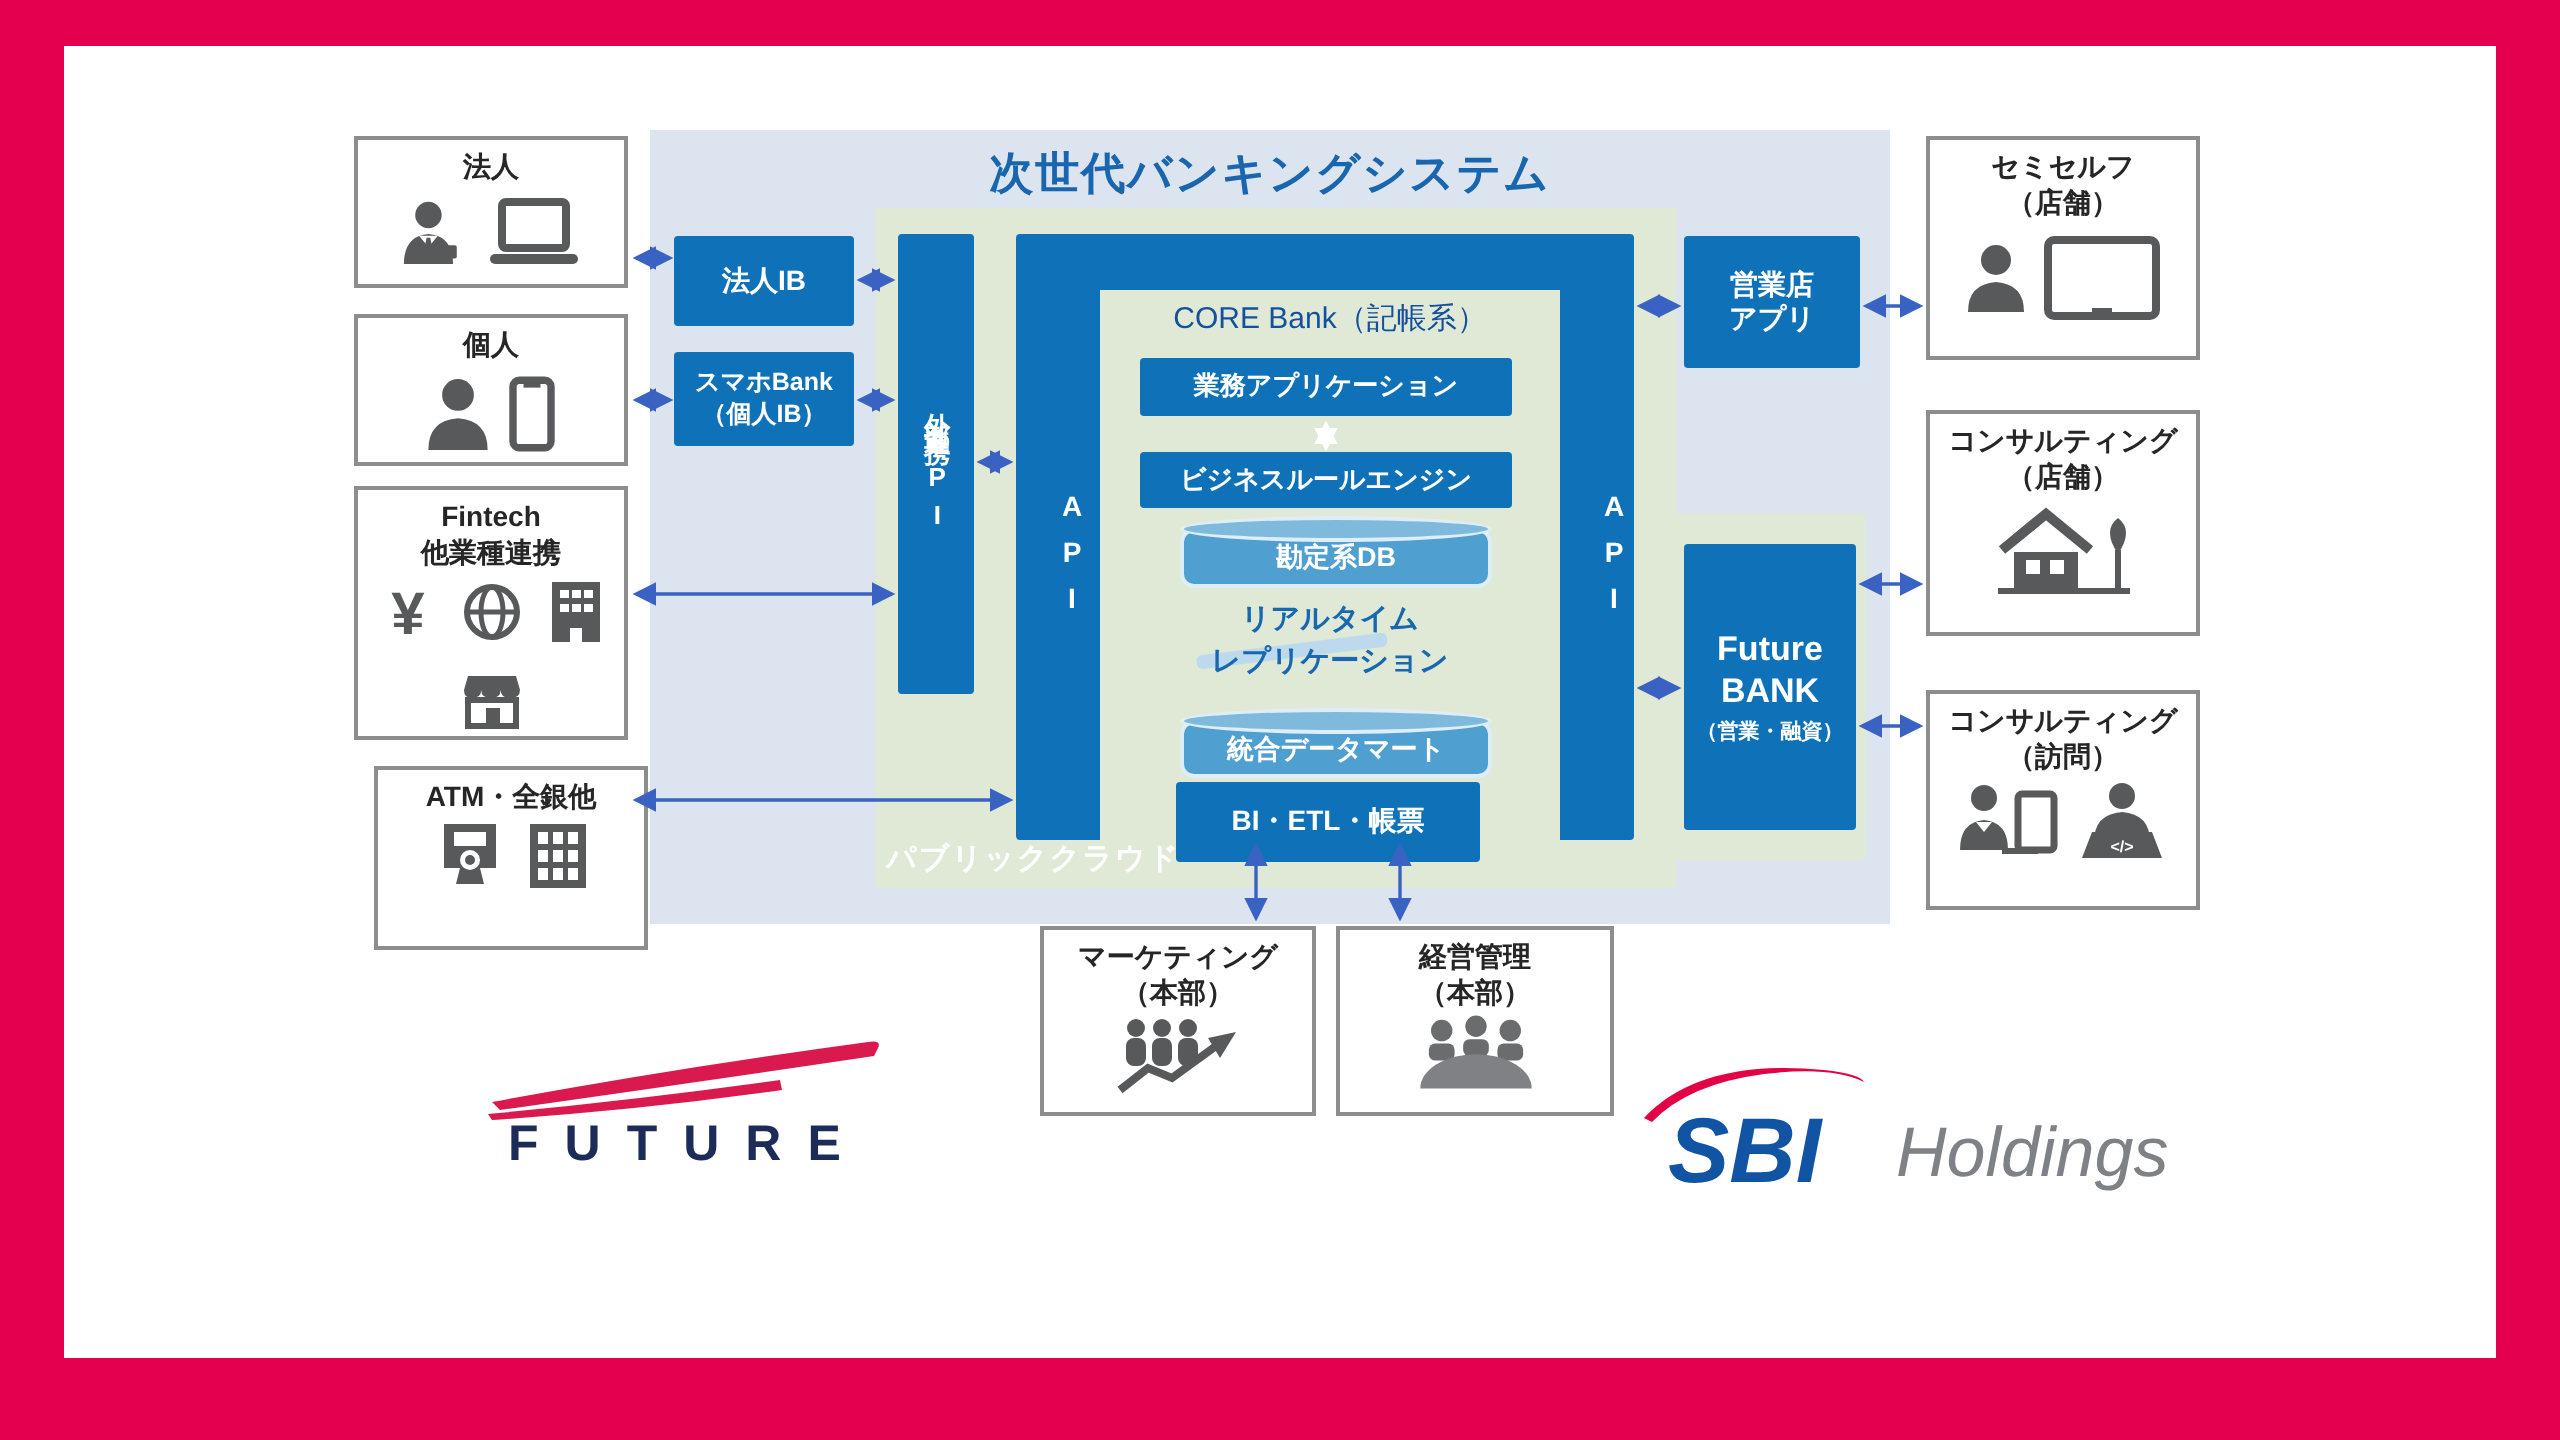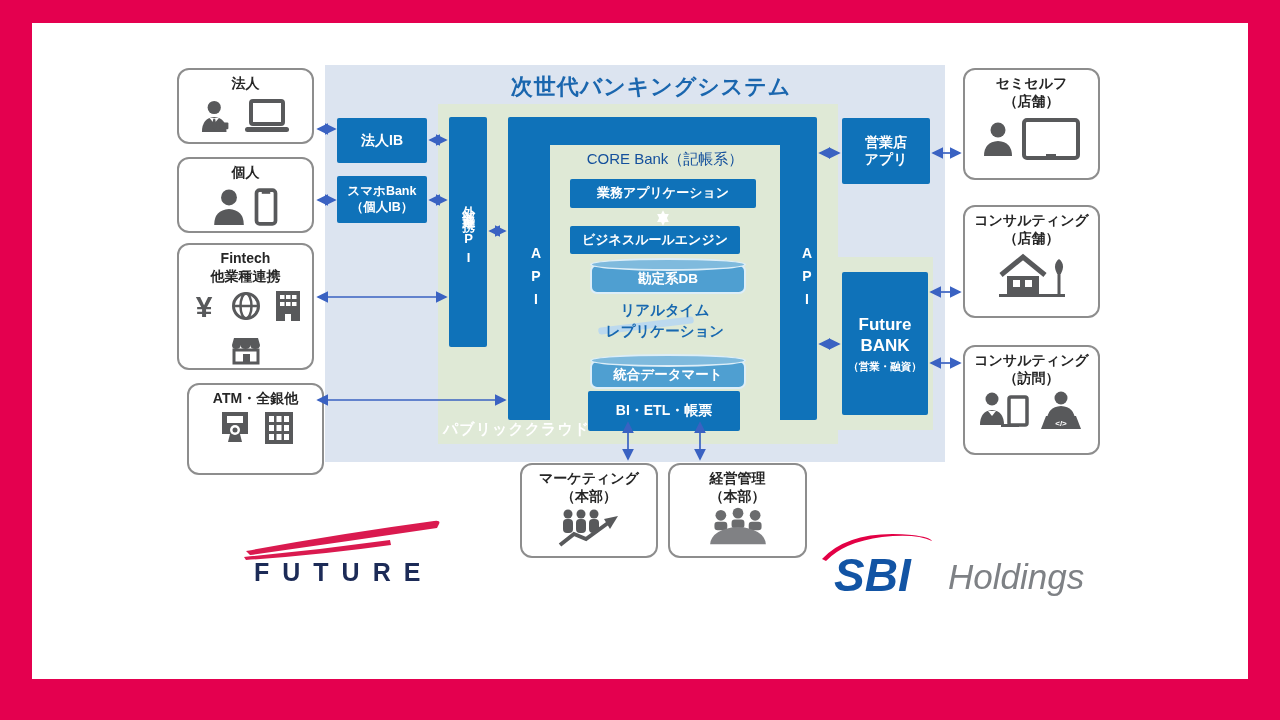--- a/index.html
+++ b/index.html
@@ -2,22 +2,22 @@
 <html><head>
 <meta charset="utf-8">
 <style>
   html,body{margin:0;padding:0;background:#555;}
   .stage{position:relative;width:1280px;height:720px;background:#e4004f;
          font-family:"Liberation Sans","DejaVu Sans",sans-serif;overflow:hidden;}
   .abs{position:absolute;}
   .slide{left:32px;top:23px;width:1216px;height:656px;background:#ffffff;}
   .panel-blue{background:#dce4f0;}
   .panel-green{background:#dfe9d6;}
-  .diagram-title{color:#1a66ae;font-weight:bold;font-size:22px;text-align:center;letter-spacing:1px;padding-left:16px;}
-  .wbox{background:#fff;border:2px solid #8d8d8d;border-radius:12px;text-align:center;color:#262626;box-sizing:border-box;}
+  .diagram-title{color:#1a66ae;font-weight:bold;font-size:22px;text-align:center;letter-spacing:1px;}
+  .wbox{background:#fff;border:2px solid #8d8d8d;border-radius:0;text-align:center;color:#262626;box-sizing:border-box;}
   .wbox .t{font-weight:bold;font-size:14px;line-height:1.25;white-space:pre-line;padding-top:5px;}
   .icons{display:flex;justify-content:center;align-items:center;gap:9px;margin-top:6px;flex-wrap:wrap;}
   .bbox{background:#0f72b9;color:#fff;font-weight:bold;text-align:center;display:flex;flex-direction:column;
         align-items:center;justify-content:center;white-space:pre-line;border-radius:2px;box-sizing:border-box;line-height:1.25;}
   .vtext{writing-mode:vertical-rl;text-orientation:upright;letter-spacing:4px;}
   .core-title{color:#14509c;font-weight:normal;font-size:15px;text-align:center;}
   .repl{color:#1768b0;font-weight:bold;font-size:14.5px;text-align:center;white-space:pre-line;line-height:1.45;}
   .repl-swoosh{background:#bcd9ee;transform:rotate(-7deg);border-radius:3px;}
   .cloud{color:#ffffff;font-weight:bold;font-size:15px;letter-spacing:1px;}
   .cyl .cap{position:absolute;left:0;right:0;top:0;height:13px;border-radius:50%;
@@ -45,21 +45,21 @@
 
   <div class="abs" style="left:508px;top:117px;width:309px;height:303px;background:#0f72b9;border-radius:2px;"></div>
   <div class="abs panel-green" style="left:550px;top:145px;width:230px;height:275px;"></div>
 
   <div class="abs bbox vtext" style="left:449px;top:117px;width:38px;height:230px;font-size:13px;">外部連携API</div>
   <div class="abs vtext" style="left:514px;top:245px;width:30px;color:#fff;font-weight:bold;font-size:14px;letter-spacing:7px;text-align:center;">API</div>
   <div class="abs vtext" style="left:785px;top:245px;width:30px;color:#fff;font-weight:bold;font-size:14px;letter-spacing:7px;text-align:center;">API</div>
 
   <div class="abs core-title" style="left:550px;top:150px;width:230px;">CORE Bank（記帳系）</div>
   <div class="abs bbox" style="left:570px;top:179px;width:186px;height:29px;font-size:13px;">業務アプリケーション</div>
-  <div class="abs bbox" style="left:570px;top:226px;width:170px;height:28px;font-size:13px;">ビジネスルールエンジン</div>
+  <div class="abs bbox" style="left:570px;top:226px;width:186px;height:28px;font-size:13px;">ビジネスルールエンジン</div>
 
   <div class="abs cyl" style="left:590px;top:258px;width:156px;height:36px;">
     <div class="cap"></div>
     <div class="body"></div>
     <div class="label">勘定系DB</div>
   </div>
 
   <div class="abs repl-swoosh" style="left:598px;top:322px;width:96px;height:7px;"></div>
   <div class="abs repl" style="left:550px;top:300px;width:230px;">リアルタイム
 レプリケーション</div>

